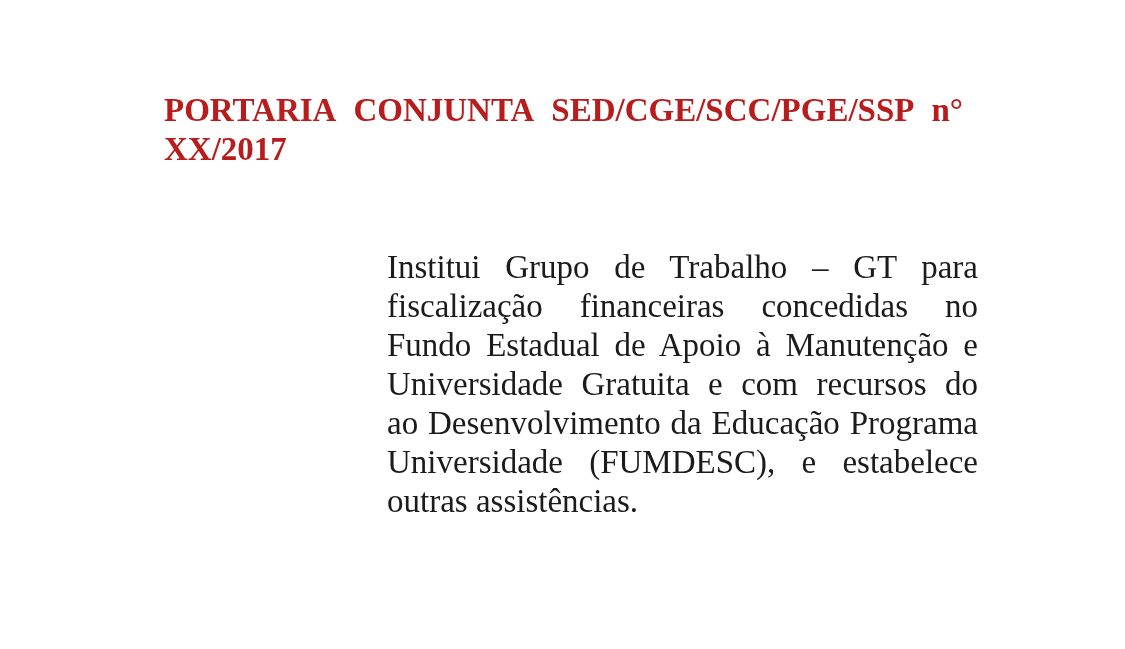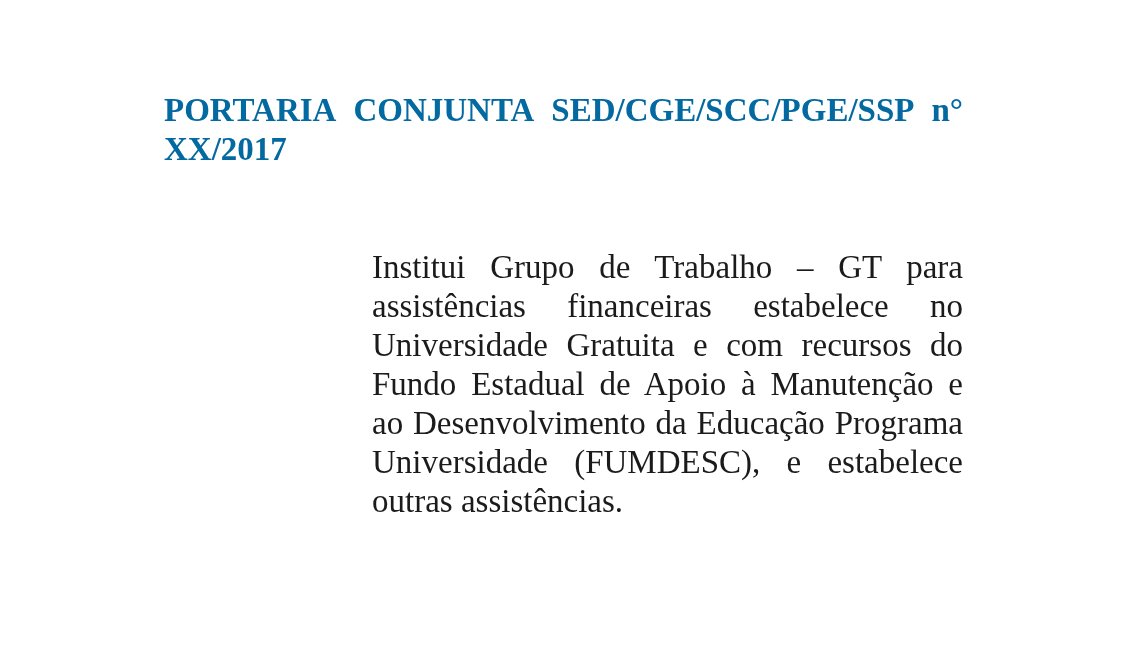--- a/index.html
+++ b/index.html
@@ -18,55 +18,55 @@
   }
   .doc-title {
     position: absolute;
     left: 164px;
     top: 91px;
     width: 799px;
     margin: 0;
     font-size: 33px;
     line-height: 39px;
     font-weight: 700;
-    color: #0369a1;
+    color: #b91c1c;
   }
   .line {
     display: block;
     white-space: nowrap;
   }
   .line.justified {
     white-space: normal;
     text-align: justify;
     text-align-last: justify;
   }
   .ementa {
     position: absolute;
-    left: 372px;
+    left: 387px;
     top: 248px;
     width: 591px;
     margin: 0;
     font-size: 33px;
     line-height: 39px;
     font-weight: 400;
   }
 </style>
 </head>
 <body>
 
 <div class="page">
 
   <h1 class="doc-title">
     <span class="line justified">PORTARIA CONJUNTA SED/CGE/SCC/PGE/SSP n°</span>
     <span class="line">XX/2017</span>
   </h1>
 
   <p class="ementa">
     <span class="line justified">Institui Grupo de Trabalho – GT para</span>
-    <span class="line justified">assistências financeiras estabelece no</span>
+    <span class="line justified">fiscalização financeiras concedidas no</span>
+    <span class="line justified">Fundo Estadual de Apoio à Manutenção e</span>
     <span class="line justified">Universidade Gratuita e com recursos do</span>
-    <span class="line justified">Fundo Estadual de Apoio à Manutenção e</span>
     <span class="line justified">ao Desenvolvimento da Educação Programa</span>
     <span class="line justified">Universidade (FUMDESC), e estabelece</span>
     <span class="line">outras assistências.</span>
   </p>
 
 </div>
 
 </body></html>

